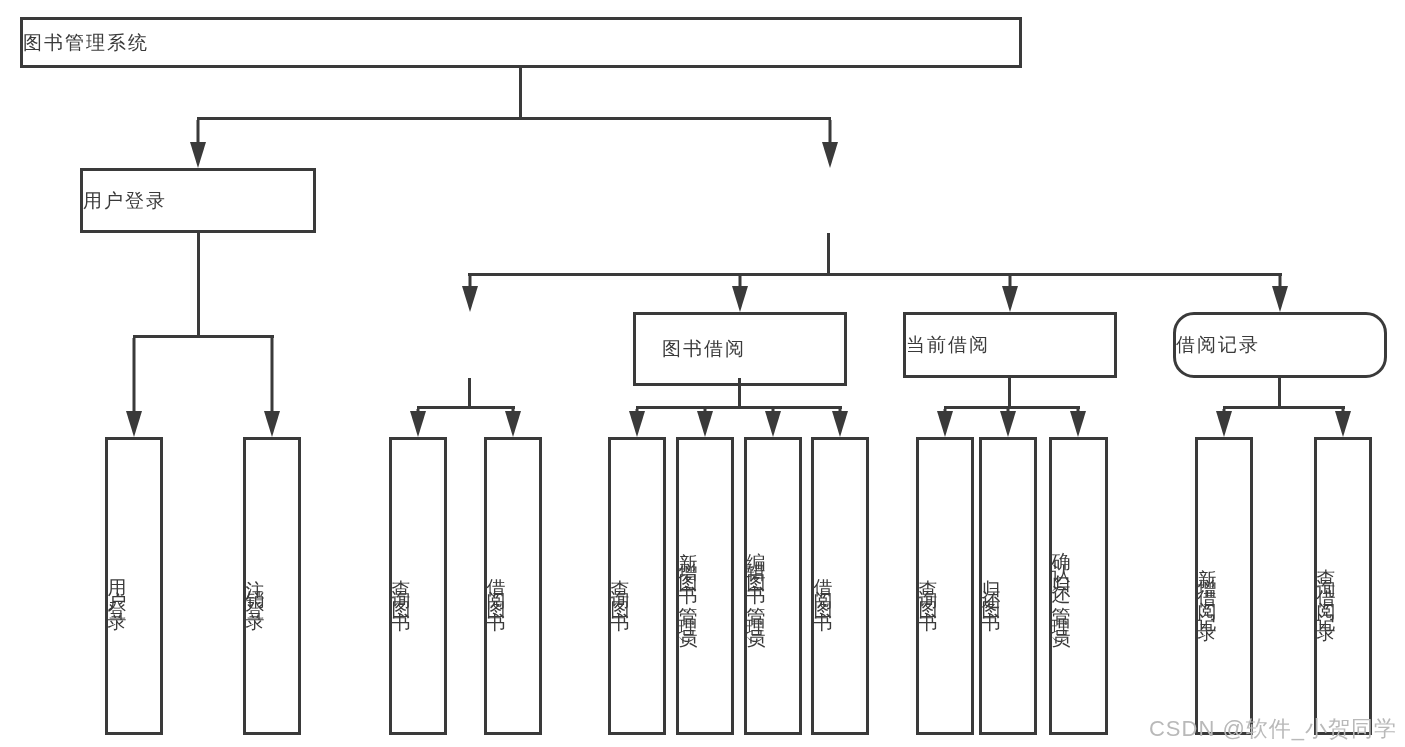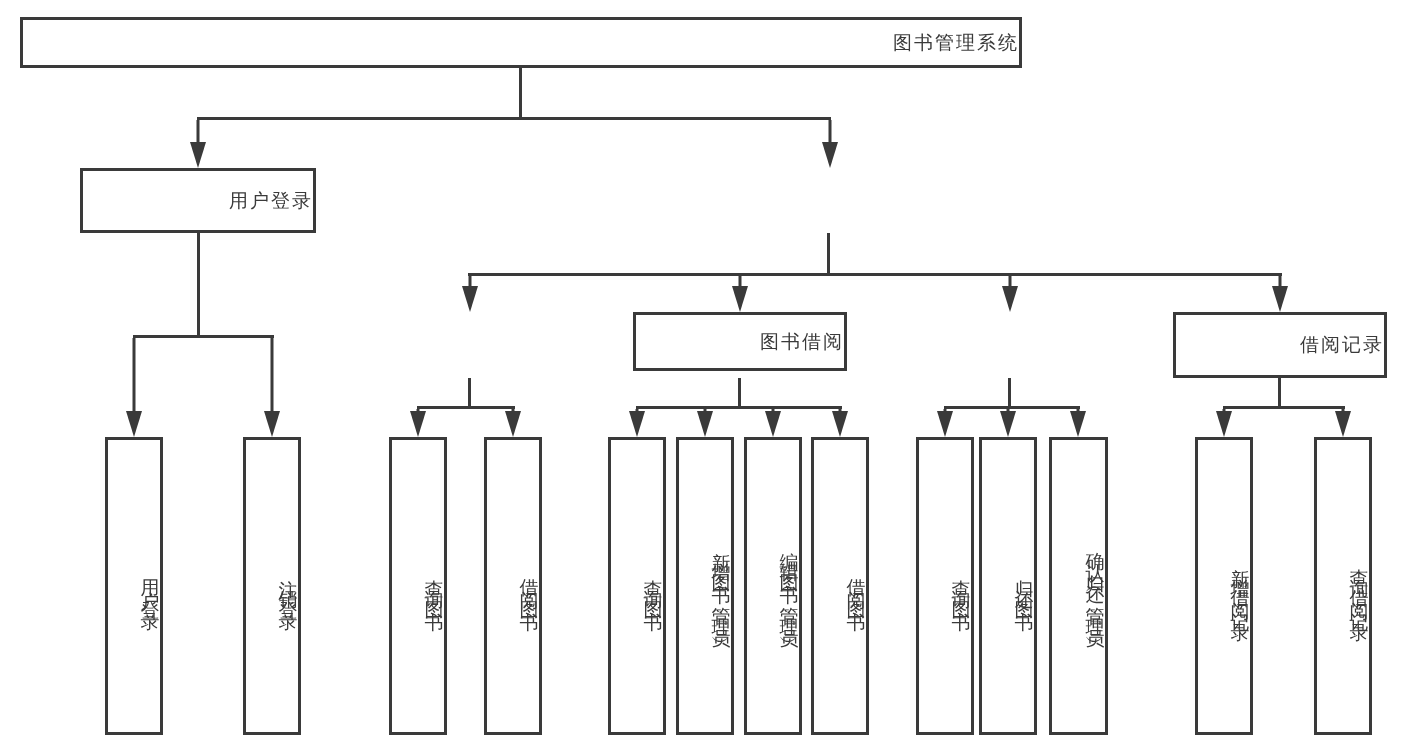--- a/index.html
+++ b/index.html
@@ -17,21 +17,21 @@
     background:var(--background);
     overflow:hidden;
   }
   .box{
     position:absolute;
     box-sizing:border-box;
     background:var(--box-bg);
     border:3px solid var(--line);
     display:flex;
     align-items:center;
-    justify-content:flex-end;
+    justify-content:flex-start;
   }
   .htext{
     font-size:19px;
     color:var(--text);
     letter-spacing:2px;
     white-space:nowrap;
   }
   .vtext{
     writing-mode:vertical-rl;
     text-orientation:mixed;
@@ -125,24 +125,27 @@
     </div>
   <div class="arrow" style="left:1002px;top:276px;height:36px;">
       <div class="stem"></div>
       <div class="head"></div>
     </div>
   <div class="arrow" style="left:1272px;top:276px;height:36px;">
       <div class="stem"></div>
       <div class="head"></div>
     </div>
 
-  <div class="box" style="left:633px;top:312px;width:214px;height:59px;">
+  <div class="box" style="left:633px;top:312px;width:214px;height:74px;padding-left:26px;">
     <span class="htext">图书借阅</span>
   </div>
-  <div class="box" style="left:1173px;top:312px;width:214px;height:66px;">
+  <div class="box" style="left:903px;top:312px;width:214px;height:66px;">
+    <span class="htext">当前借阅</span>
+  </div>
+  <div class="box" style="left:1173px;top:312px;width:214px;height:66px;border-radius:21px;">
     <span class="htext">借阅记录</span>
   </div>
 
   <div class="vline" style="left:468px;top:378px;width:3px;height:31px;"></div>
   <div class="hline" style="left:417px;top:406px;width:98px;height:3px;"></div>
   <div class="arrow" style="left:410px;top:409px;height:28px;">
       <div class="stem"></div>
       <div class="head"></div>
     </div>
   <div class="arrow" style="left:505px;top:409px;height:28px;">
@@ -232,14 +235,15 @@
     <span class="vtext">确认归还（管理员）</span>
   </div>
 
   <div class="box" style="left:1195px;top:437px;width:58px;height:298px;">
     <span class="vtext">新增借阅记录</span>
   </div>
   <div class="box" style="left:1314px;top:437px;width:58px;height:298px;">
     <span class="vtext">查询借阅记录</span>
   </div>
 
+  <div class="watermark">CSDN @软件_小贺同学</div>
 
 </div>
 
 </body></html>

